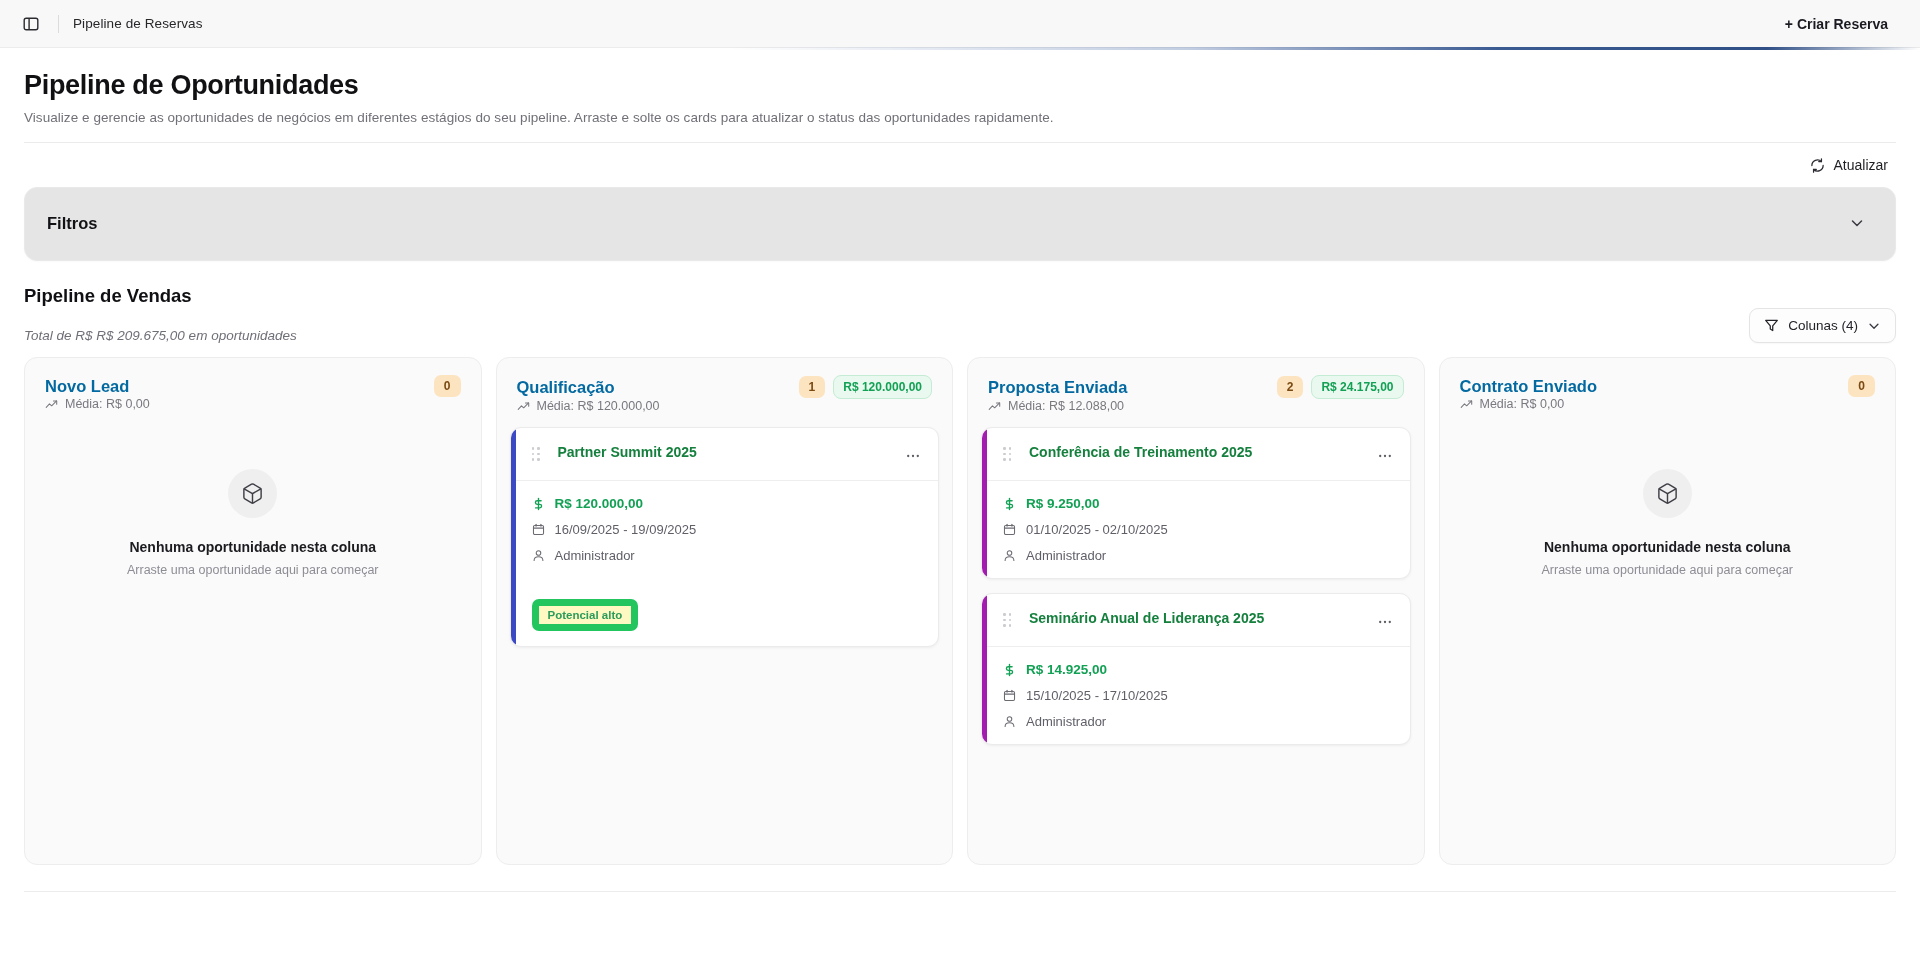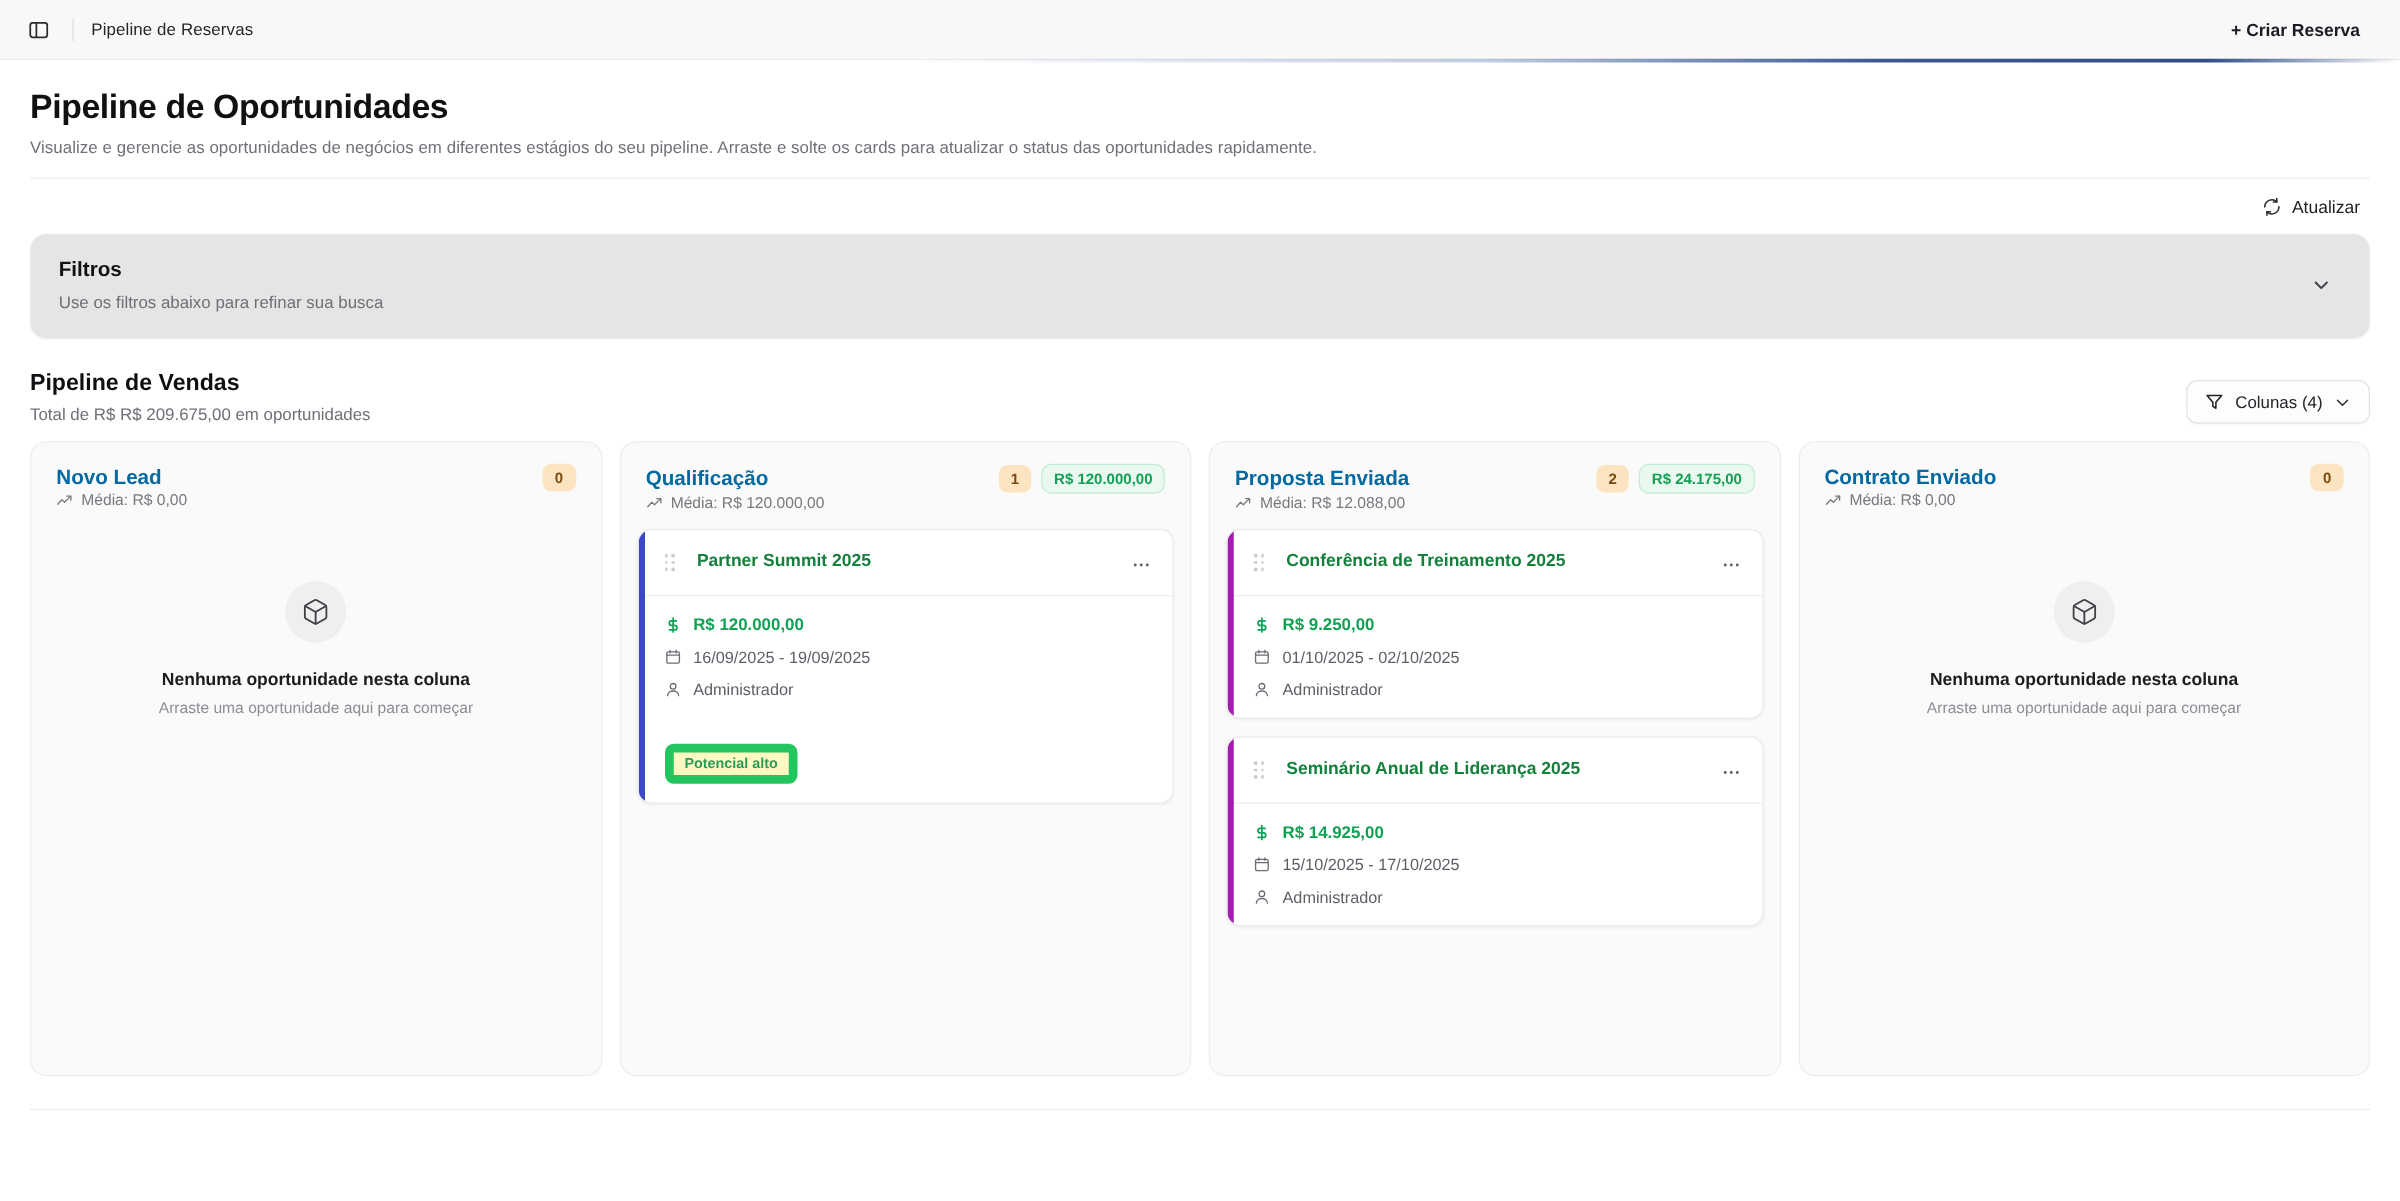--- a/index.html
+++ b/index.html
@@ -106,21 +106,21 @@
     display:flex; align-items:center; justify-content:center;
     border-radius: 7px; cursor: pointer;
   }
 
   
   .pipeline-head {
     display: flex; align-items: flex-end; justify-content: space-between;
     padding: 24px 0 14px 0;
   }
   .pipeline-title { font-size: 18.5px; font-weight: 700; color: #101014; }
-  .pipeline-sub { margin-top: 7px; font-size: 13.5px; color: #6f6f78; }
+  .pipeline-sub { margin-top: 21px; font-size: 13.5px; color: #6f6f78; font-style: italic; }
   .columns-btn {
     display: flex; align-items: center; gap: 9px;
     border: 1px solid #e4e4e7;
     background: #fdfdfd;
     border-radius: 9px;
     padding: 9px 14px;
     font-size: 13.5px;
     font-weight: 500;
     color: #232329;
     cursor: pointer;
@@ -313,21 +313,20 @@
         <polyline points="12.2,0.9 12.2,3.8 9.3,3.8"></polyline>
         <polyline points="3.8,15.1 3.8,12.2 6.7,12.2"></polyline>
       </svg>
       <span>Atualizar</span>
     </div>
   </div>
 
   <div class="filters-card">
     <div class="filters-text">
       <div class="filters-title">Filtros</div>
-      <div class="filters-sub">Use os filtros abaixo para refinar sua busca</div>
     </div>
     <div class="chev-btn">
       <svg class="ico" width="16" height="16" viewBox="0 0 16 16" fill="none" stroke="#3a3a42" stroke-width="1.5" stroke-linecap="round" stroke-linejoin="round">
         <polyline points="3.5,6 8,10.5 12.5,6"></polyline>
       </svg>
     </div>
   </div>
 
   <div class="pipeline-head">
     <div>

